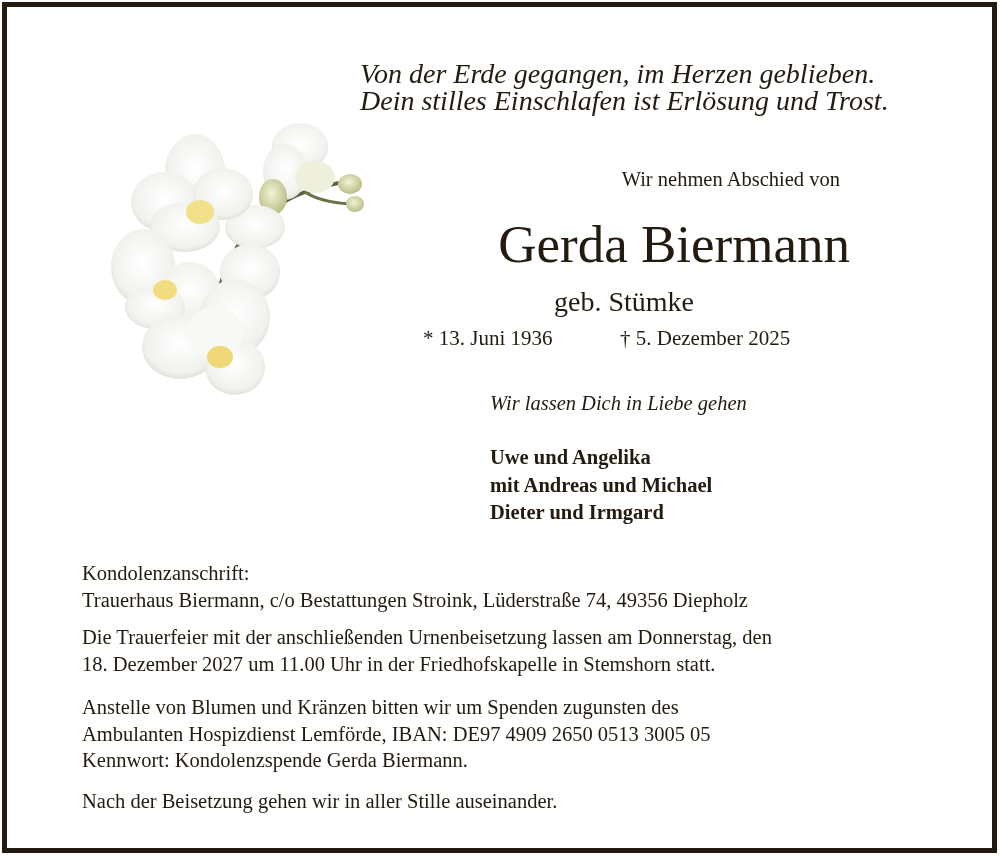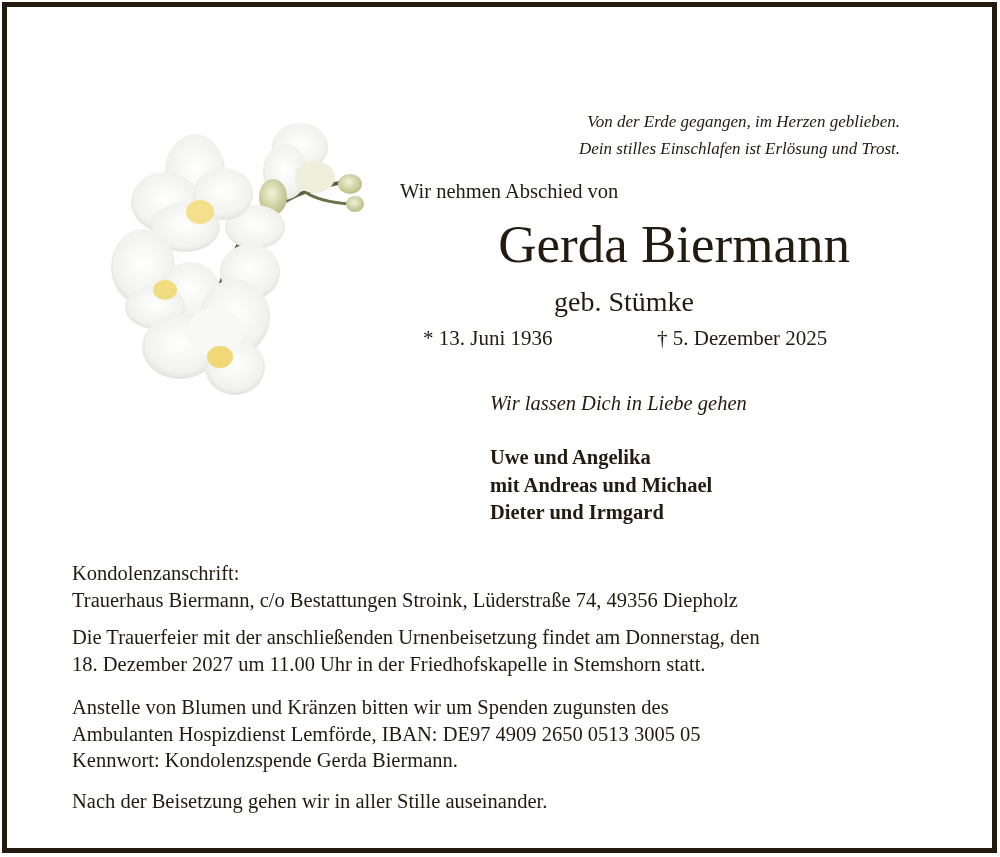--- a/index.html
+++ b/index.html
@@ -3,33 +3,33 @@
   <meta charset="utf-8">
   <style>
     html, body { margin: 0; padding: 0; background: #ffffff; }
     body { width: 1000px; height: 857px; position: relative; overflow: hidden; }
     .frame {
       position: absolute; left: 2px; top: 2px; width: 985px; height: 841px;
       border: 5px solid #231a10; background: #fff;
     }
     .serif { font-family: "Liberation Serif", "DejaVu Serif", serif; color: #231a10; }
     .motto {
-      position: absolute; left: 360px; top: 60px; width: 540px; text-align: right;
-      font-style: italic; font-size: 17px; line-height: 27px; margin-top: 48px;
+      position: absolute; left: 360px; top: 60px; width: 540px; text-align: left;
+      font-style: italic; font-size: 28px; line-height: 27px;
     }
-    .intro { position: absolute; left: 400px; top: 180px; width: 440px; text-align: left; font-size: 20.5px; }
+    .intro { position: absolute; left: 400px; top: 168px; width: 440px; text-align: right; font-size: 20.5px; }
     .name { position: absolute; left: 390px; top: 212px; width: 460px; text-align: right; font-size: 53px; line-height: 64px; }
     .maiden { position: absolute; left: 404px; top: 286px; width: 440px; text-align: center; font-size: 28px; }
     .dates { position: absolute; left: 420px; top: 326px; width: 420px; font-size: 21px; white-space: nowrap; }
     .dates .birth { position: absolute; left: 3px; }
-    .dates .death { position: absolute; left: 200px; margin-left: 37px; }
+    .dates .death { position: absolute; left: 200px; }
     .farewell { position: absolute; left: 490px; top: 392px; font-size: 20.5px; font-style: italic; }
     .family { position: absolute; left: 490px; top: 444px; font-size: 20.5px; font-weight: bold; line-height: 27.5px; }
     .body-text {
-      position: absolute; left: 72px; width: 860px; font-size: 20.5px; line-height: 26.5px;
+      position: absolute; left: 82px; width: 860px; font-size: 20.5px; line-height: 26.5px;
     }
     .p1 { top: 560px; }
     .p2 { top: 624px; }
     .p3 { top: 694px; }
     .p4 { top: 788px; }
     .flower { position: absolute; left: 105px; top: 122px; width: 265px; height: 278px; }
   </style>
 </head>
 <body>
 
@@ -94,21 +94,21 @@
   <div>mit Andreas und Michael</div>
   <div>Dieter und Irmgard</div>
 </div>
 
 <div class="body-text p1 serif">
   <div>Kondolenzanschrift:</div>
   <div>Trauerhaus Biermann, c/o Bestattungen Stroink, Lüderstraße 74, 49356 Diepholz</div>
 </div>
 
 <div class="body-text p2 serif">
-  <div>Die Trauerfeier mit der anschließenden Urnenbeisetzung findet am Donnerstag, den</div>
+  <div>Die Trauerfeier mit der anschließenden Urnenbeisetzung lassen am Donnerstag, den</div>
   <div>18. Dezember 2027 um 11.00 Uhr in der Friedhofskapelle in Stemshorn statt.</div>
 </div>
 
 <div class="body-text p3 serif">
   <div>Anstelle von Blumen und Kränzen bitten wir um Spenden zugunsten des</div>
   <div>Ambulanten Hospizdienst Lemförde, IBAN: DE97 4909 2650 0513 3005 05</div>
   <div>Kennwort: Kondolenzspende Gerda Biermann.</div>
 </div>
 
 <div class="body-text p4 serif">Nach der Beisetzung gehen wir in aller Stille auseinander.</div>

